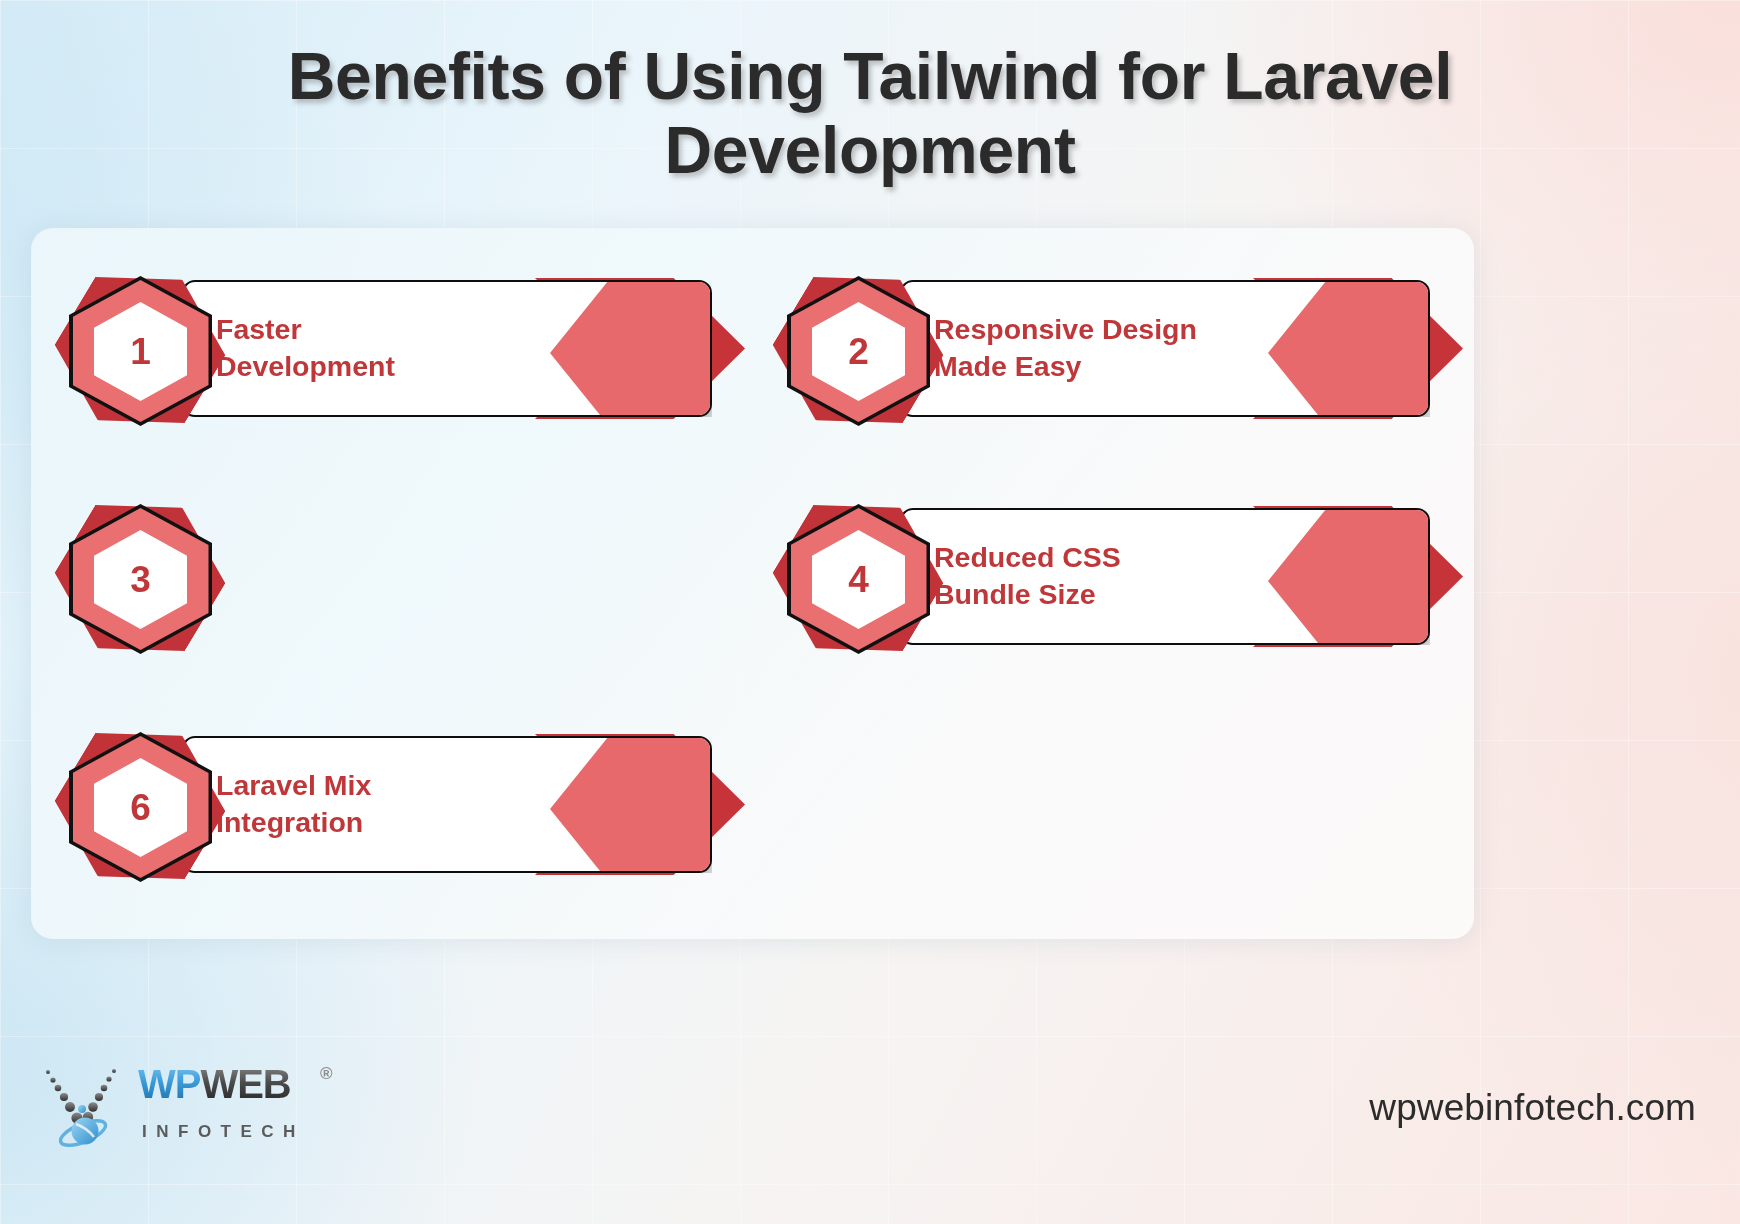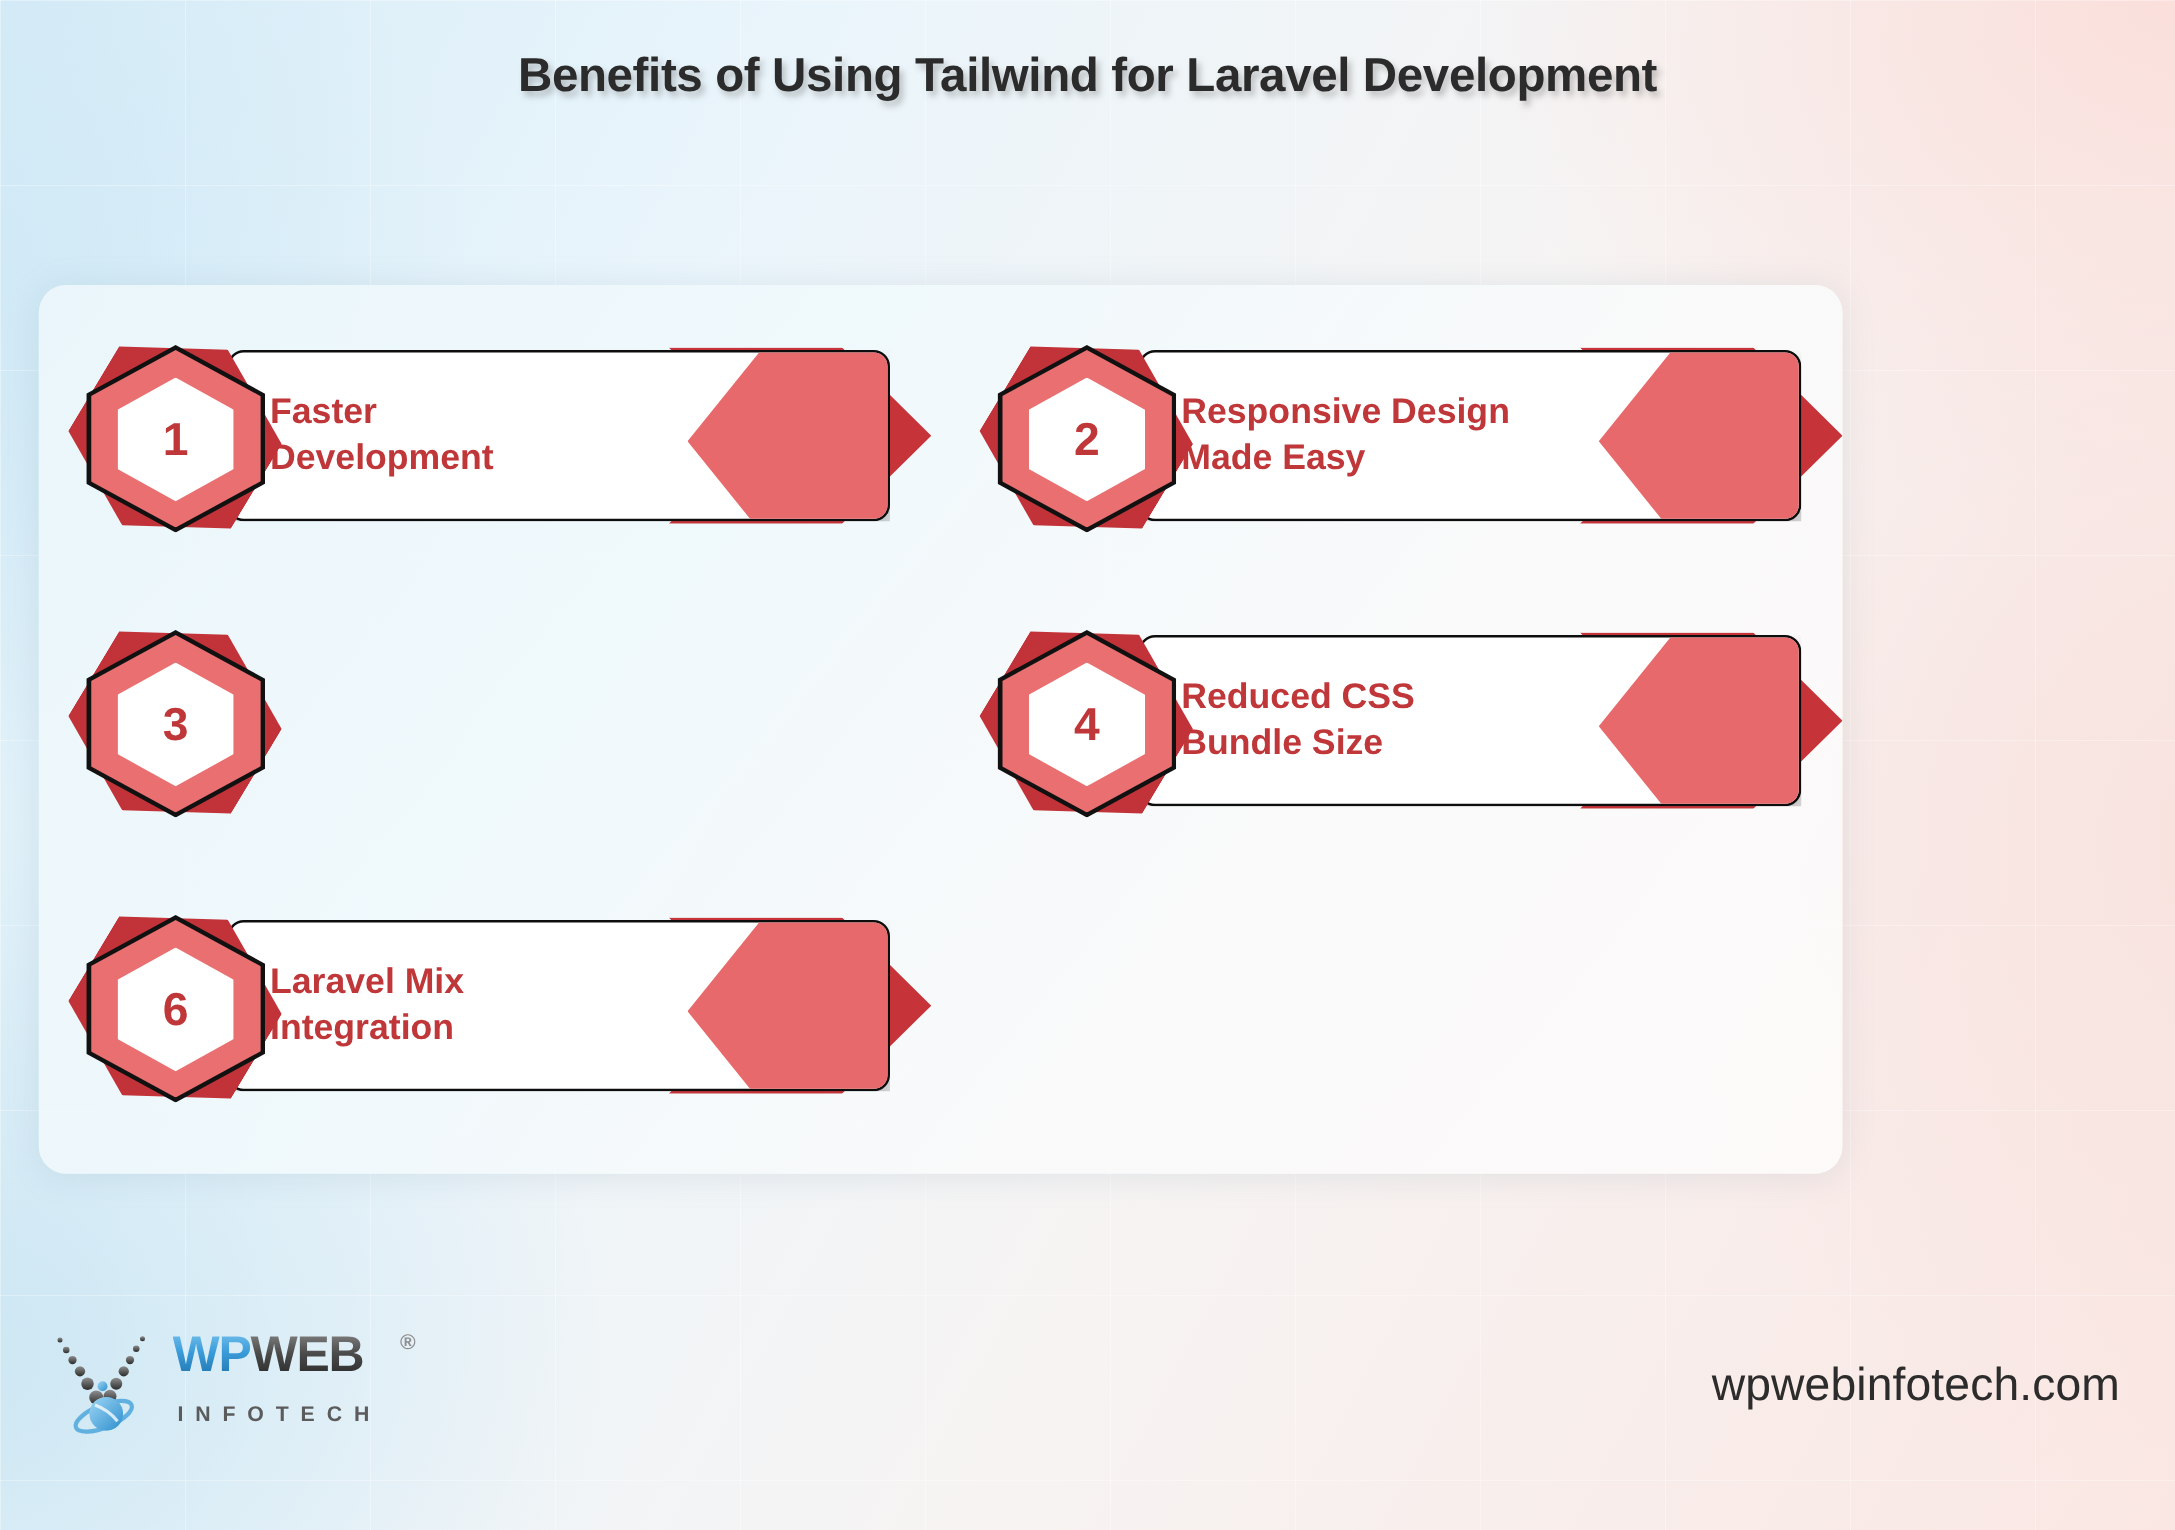--- a/index.html
+++ b/index.html
@@ -28,21 +28,21 @@
       linear-gradient(to right, rgba(255,255,255,.35) 1px, transparent 1px),
       linear-gradient(to bottom, rgba(255,255,255,.32) 1px, transparent 1px);
     background-size:148px 148px;
     pointer-events:none;
   }
 
   
   #title{
     position:absolute; left:0; right:0; top:40px;
     text-align:center;
-    font-size:38px; font-weight:bold; line-height:1.12;
+    font-size:66px; font-weight:bold; line-height:1.12;
     letter-spacing:-.3px;
     color:#2b2b2b;
     text-shadow:3px 4px 5px rgba(90,90,90,.35);
     padding:0 150px;
   }
 
   
   #panel{
     position:absolute;
     left:31px; top:228px;
@@ -57,21 +57,21 @@
   }
 
   
   #items{
     position:absolute;
     left:52px; top:250px;
     width:1420px; height:680px;
     display:grid;
     grid-template-columns:703px 703px;
     grid-template-rows:228px 228px 228px;
-    column-gap:26px;
+    column-gap:15px;
   }
 
   .item{ position:relative; }
 
   
   .bar{
     position:absolute;
     left:130px; top:30px;
     width:530px; height:137px;
   }

